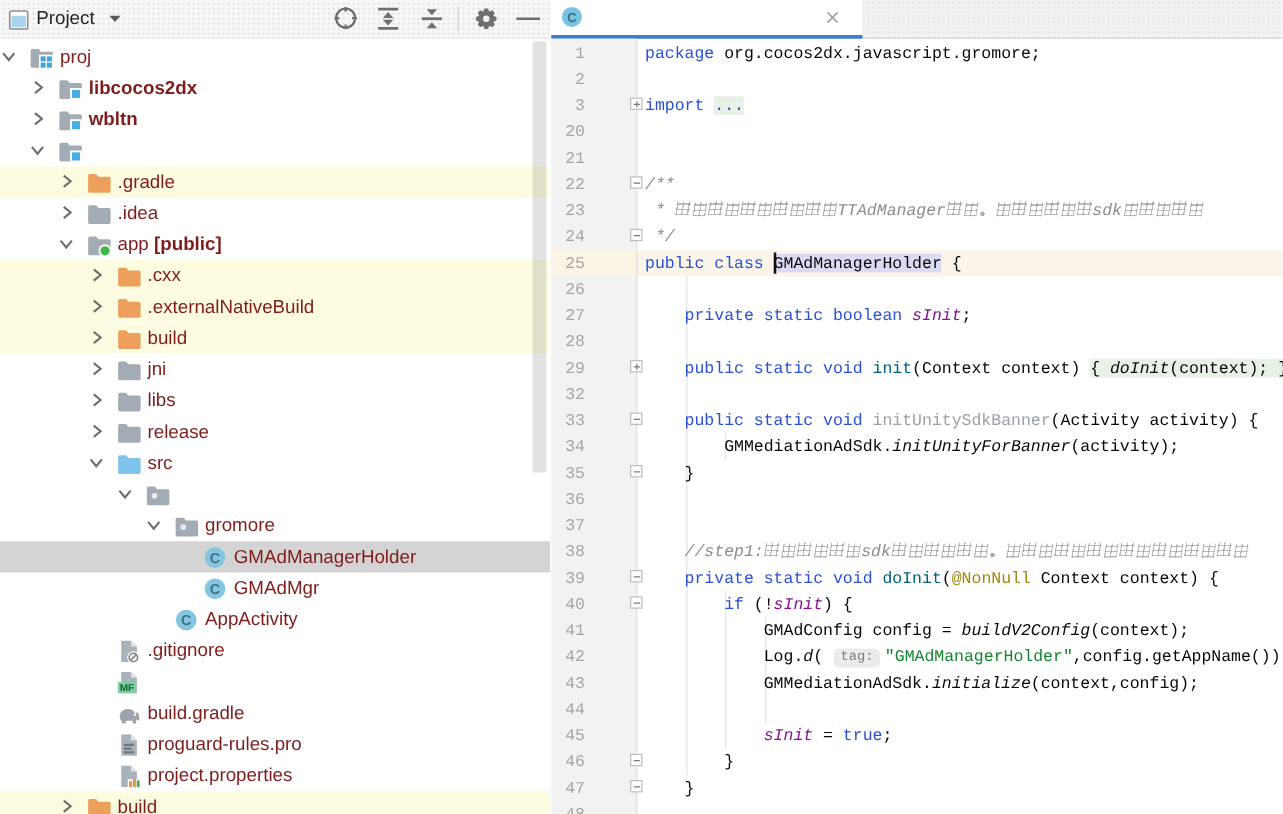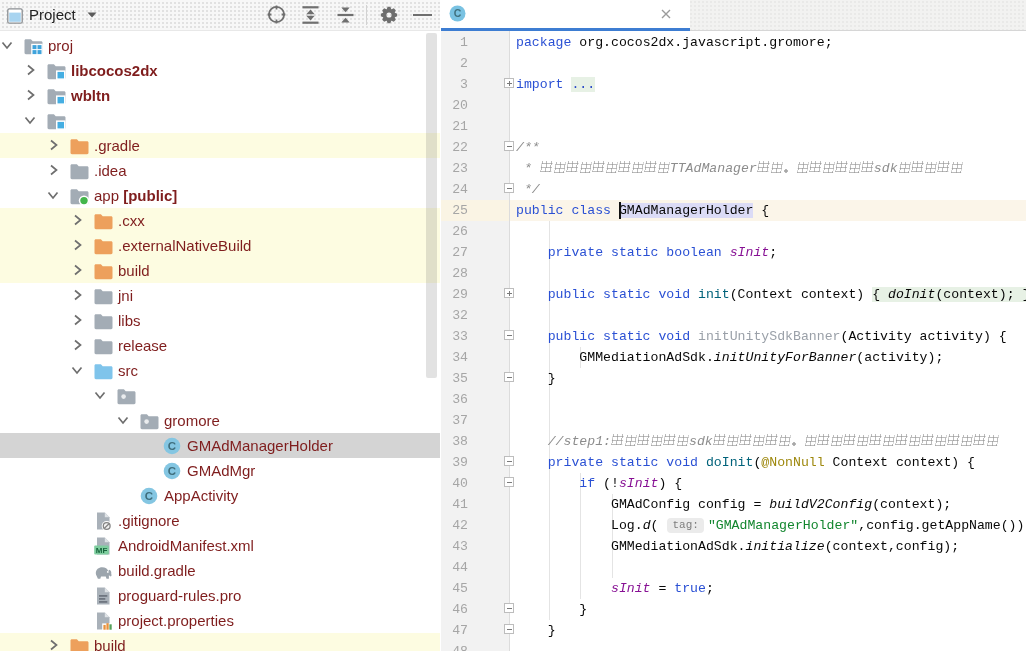--- a/index.html
+++ b/index.html
@@ -280,21 +280,20 @@
           </svg>
           <span class="tlabel" style="left:118px">.gitignore</span>
         </div>
 <div class="trow" style="top:533px">
           <svg class="ticon" style="left:94px" width="19" height="21" viewBox="0 0 19 21">
             <path d="M3 1.5 H10.8 L15.5 6.2 V18.5 H3 Z" fill="#A9B1B9"></path>
             <path d="M10.8 1.5 L15.5 6.2 H10.8 Z" fill="#DFE3E6"></path>
             <rect x="0.2" y="9.6" width="14.6" height="9" rx="1" fill="#7FCE9F"></rect>
             <text x="7.5" y="16.9" font-size="8" font-weight="bold" font-family="Liberation Sans" fill="#17643C" text-anchor="middle">MF</text>
           </svg>
-          <span class="tlabel" style="left:118px">AndroidManifest.xml</span>
         </div>
 <div class="trow" style="top:558px">
           <svg class="ticon" style="left:94px" width="19" height="21" viewBox="0 0 19 21">
             <path fill="#9CA5AD" d="M1.8 12.3 C1.8 8.4 4.7 6.2 8.1 6.2 C11.4 6.2 13.6 7.9 14.2 10.1 L15.5 8.8 C16.9 9.7 17.7 11.4 17.2 13 C17.9 13.9 17.6 15.1 16.7 15.5 L14.9 14.3 L14.9 17.7 H12.5 L11.8 15.5 H7 L6.3 17.7 H3.9 L2.8 15.2 C2.1 14.4 1.8 13.4 1.8 12.3 Z"></path>
             <circle cx="13.8" cy="10.9" r="0.9" fill="#fff"></circle>
           </svg>
           <span class="tlabel" style="left:118px">build.gradle</span>
         </div>
 <div class="trow" style="top:583px">
           <svg class="ticon" style="left:94px" width="19" height="21" viewBox="0 0 19 21">

